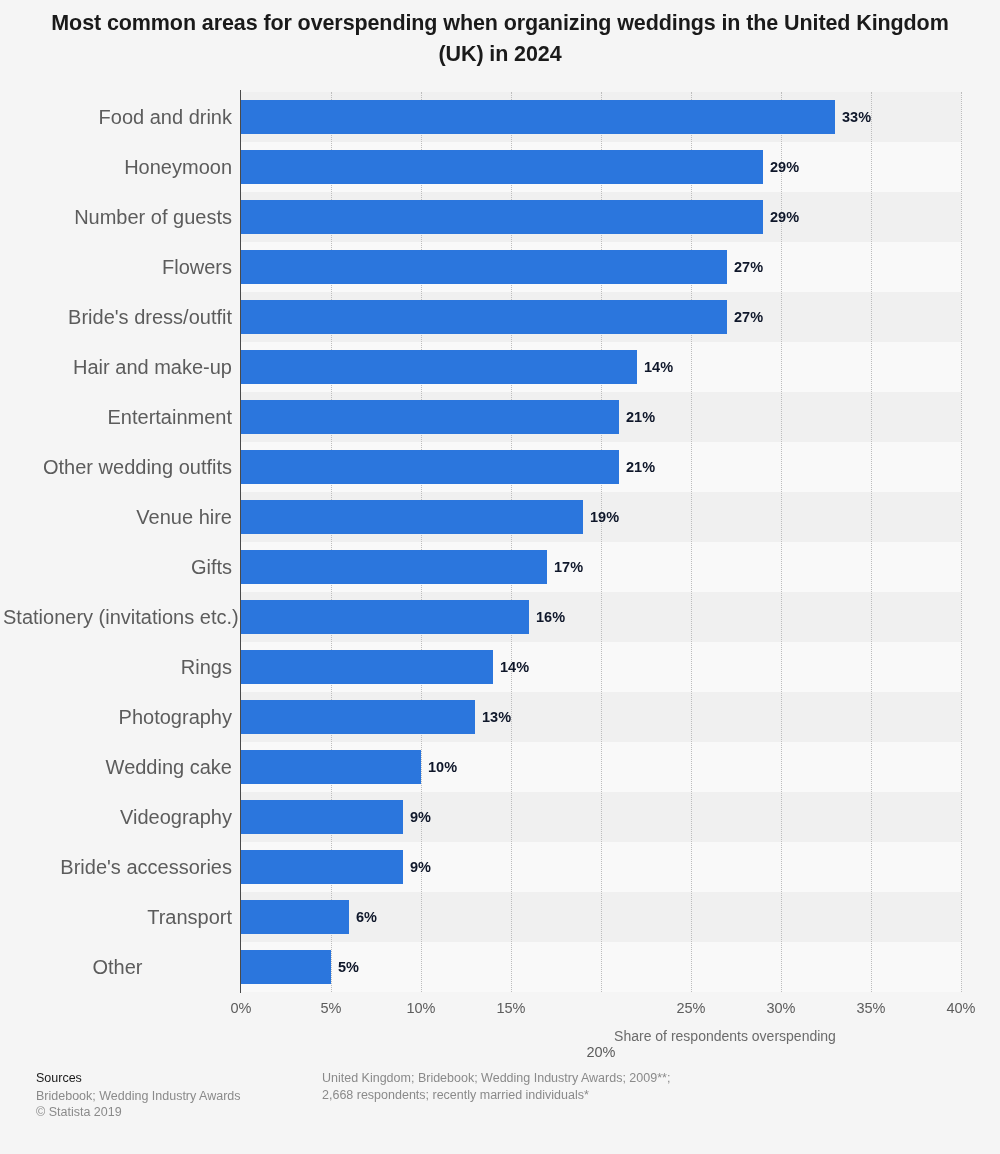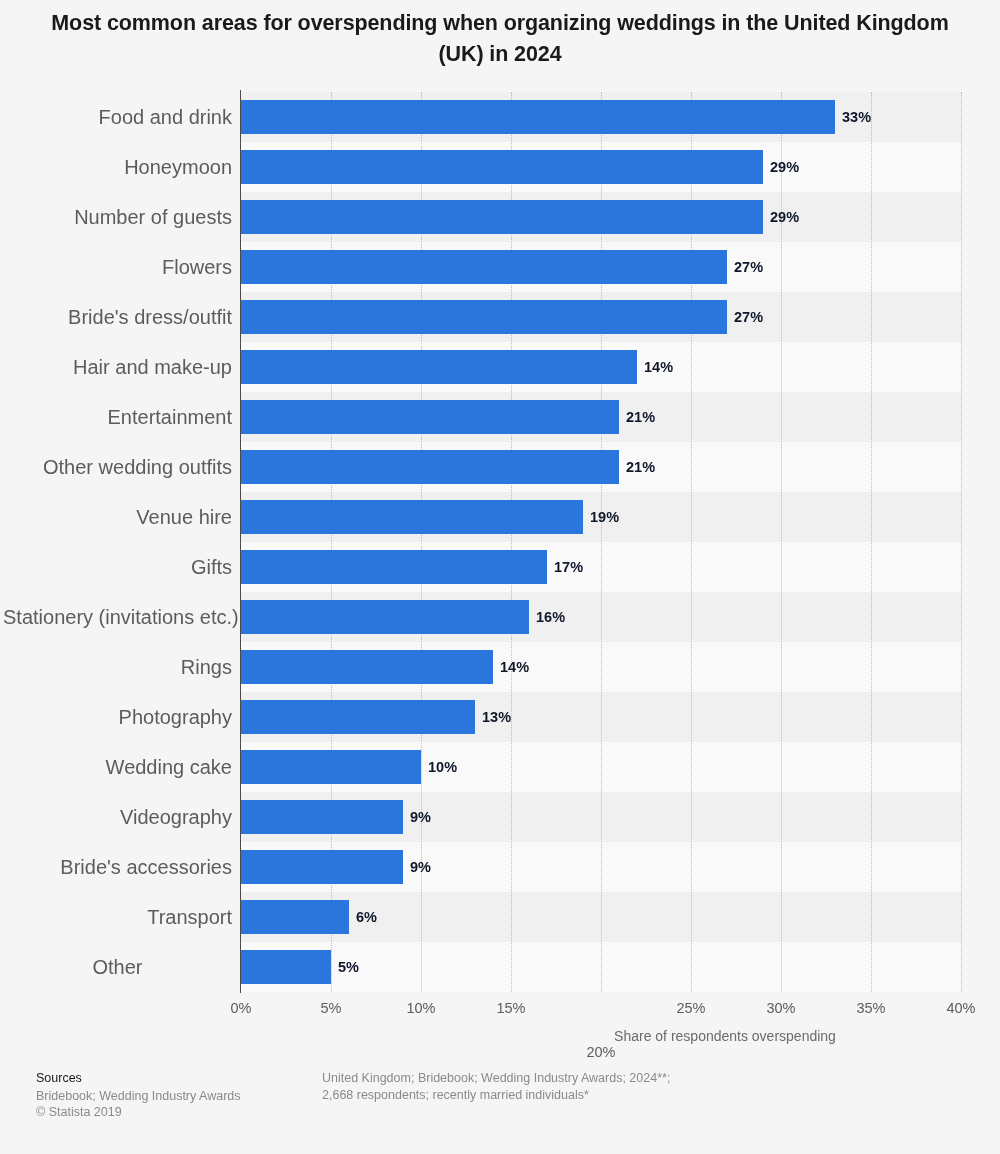--- a/index.html
+++ b/index.html
@@ -272,17 +272,17 @@
   </div>
 </div>
 
 <div id="footer">
   <div class="foot-col" id="sources-col">
     <div class="foot-head">Sources</div>
     <div class="foot-body">Bridebook; Wedding Industry Awards</div>
     <div class="foot-body">© Statista 2019</div>
   </div>
   <div class="foot-col" id="addinfo-col">
-    <div class="foot-body">United Kingdom; Bridebook; Wedding Industry Awards; 2024**;</div>
+    <div class="foot-body">United Kingdom; Bridebook; Wedding Industry Awards; 2009**;</div>
     <div class="foot-body">2,668 respondents; recently married individuals*</div>
   </div>
 
 </div>
 
 </body></html>

